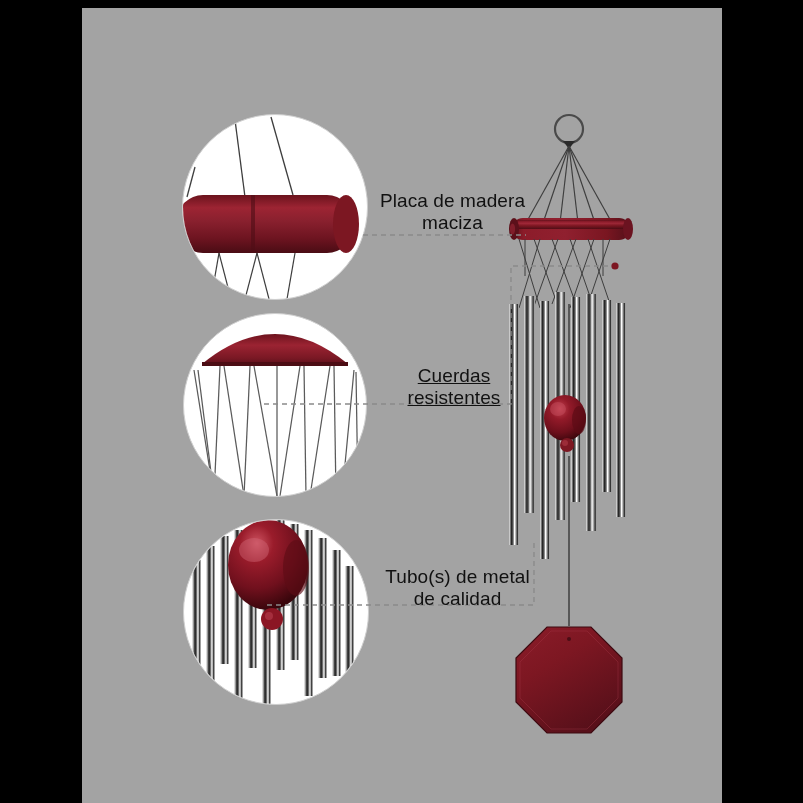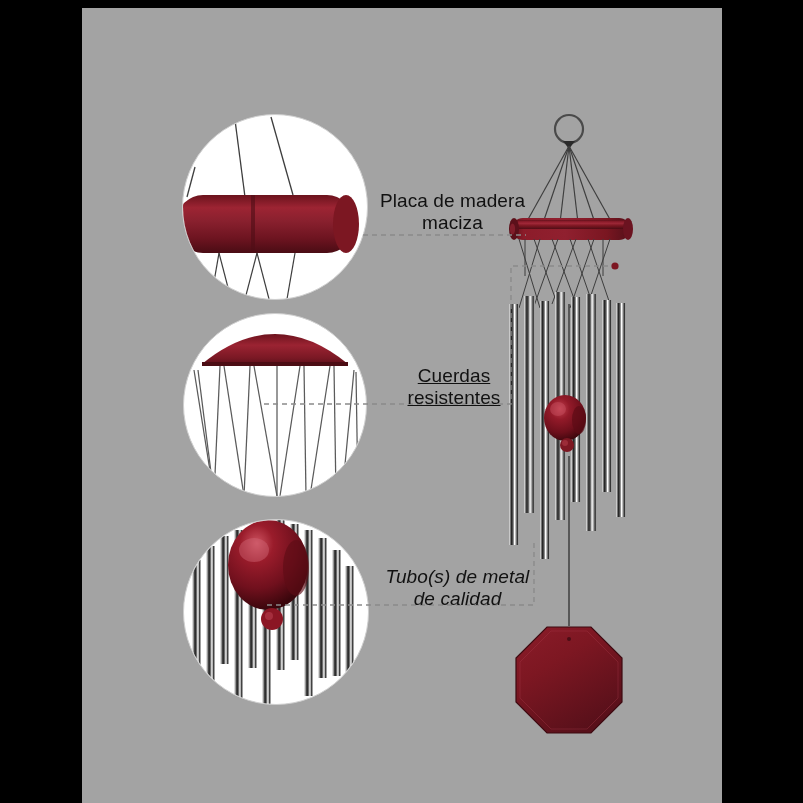--- a/index.html
+++ b/index.html
@@ -245,21 +245,21 @@
         <path d="M185 597 L452 597 L452 535"></path>
       </g>
     </svg>
 
     <div class="callout" style="left:288px;top:182px;width:165px;">Placa de madera
 maciza</div>
 
     <div class="callout" style="left:302px;top:357px;width:140px;text-decoration:underline;">Cuerdas
 resistentes</div>
 
-    <div class="callout" style="left:288px;top:558px;width:175px;font-style:italic;">Tubo(s) de metal
+    <div class="callout" style="left:288px;top:558px;width:175px;">Tubo(s) de metal
 de calidad</div>
 
   </div>
 
   <div class="bar-black" id="bar-left"></div>
   <div class="bar-black" id="bar-right"></div>
 
 </div>
 
 </body></html>

